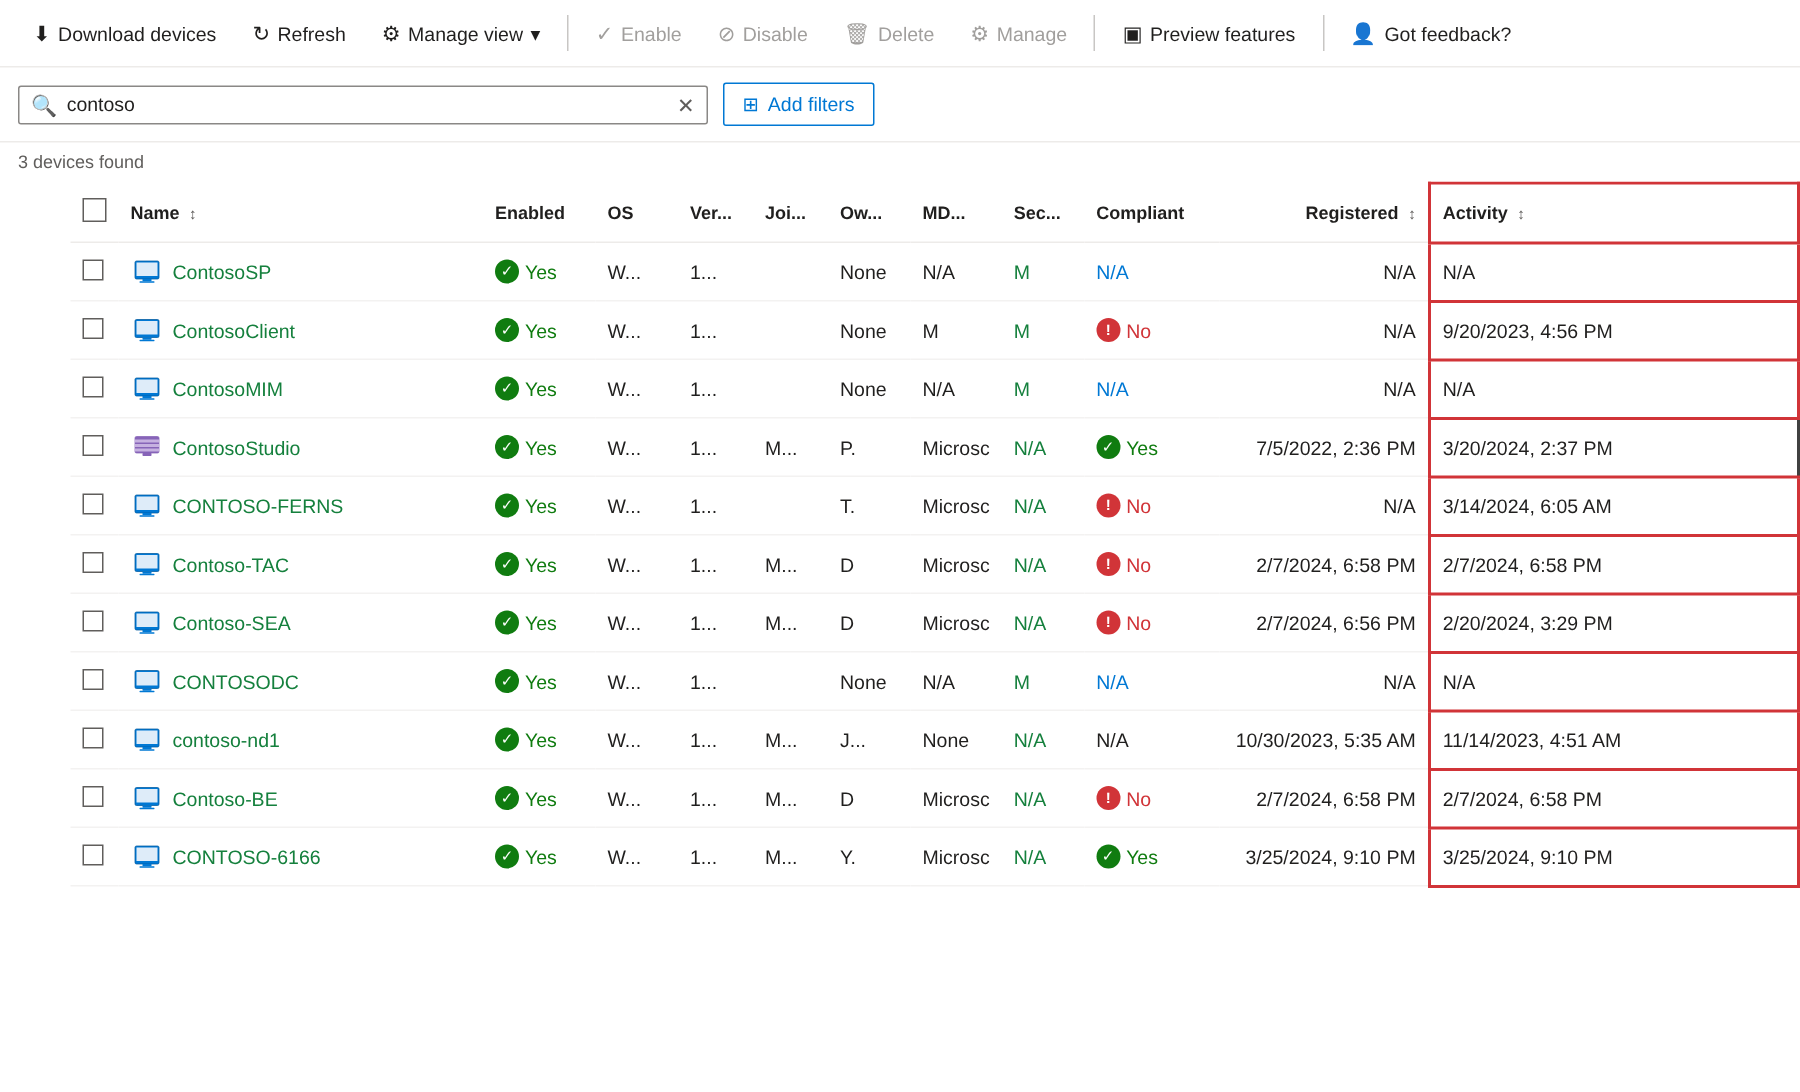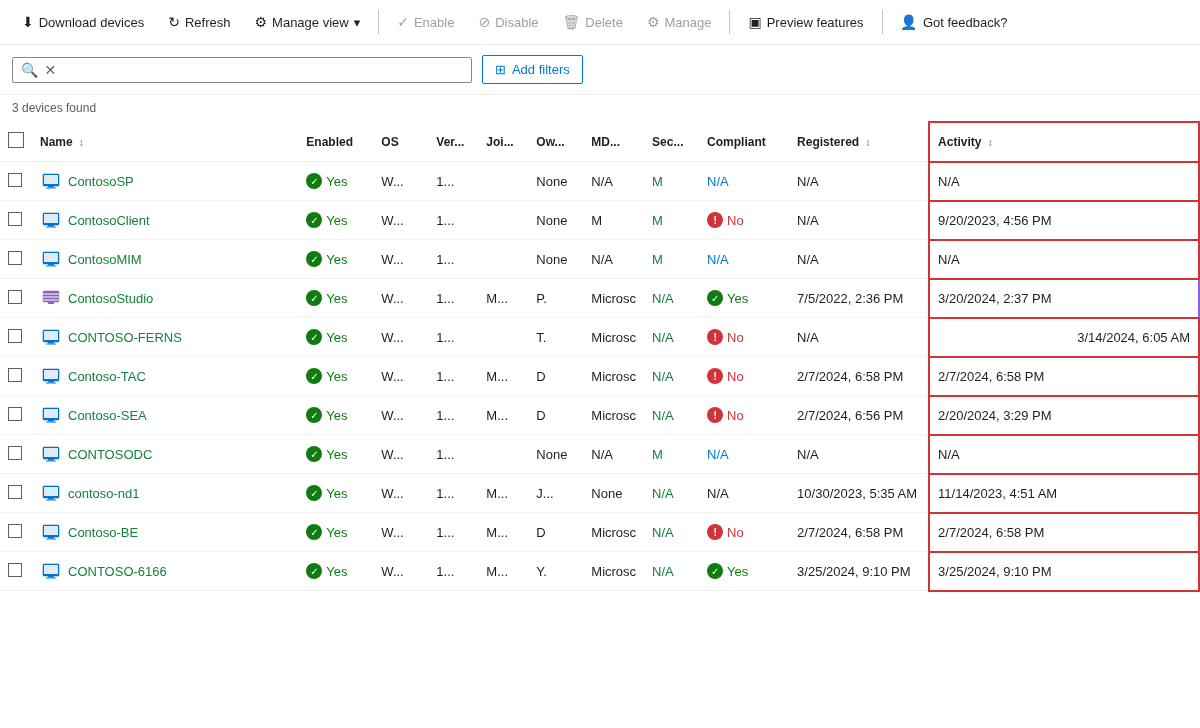--- a/index.html
+++ b/index.html
@@ -73,20 +73,21 @@
     }
 
     .results-count {
       padding: 6px 12px;
       font-size: 12px;
       color: #605e5c;
     }
 
     .table-container {
       overflow-x: auto;
+      padding-left: 47px;
     }
     table {
       width: 100%;
       border-collapse: collapse;
     }
     thead tr {
       border-bottom: 1px solid #edebe9;
     }
     th {
       padding: 10px 8px;
@@ -110,21 +111,21 @@
     .col-check { width: 32px; }
     .col-name { min-width: 150px; }
     .col-enabled { width: 75px; }
     .col-os { width: 55px; }
     .col-ver { width: 50px; }
     .col-joi { width: 50px; }
     .col-own { width: 55px; }
     .col-md { width: 60px; }
     .col-sec { width: 55px; margin-left: 36px; }
     .col-compliant { width: 90px; }
-    .col-registered { width: 140px; }
+    .col-registered { width: 140px; text-align: right; }
     .col-activity { min-width: 160px; border: 2px solid #d13438; }
 
     .device-link {
       color: #15803d;
       text-decoration: none;
       cursor: pointer;
     }
 
     .device-icon {
       display: inline-flex;
@@ -238,20 +239,21 @@
   <div class="toolbar-separator"></div>
   <button class="toolbar-btn">
     <span class="icon">👤</span>
     <span>Got feedback?</span>
   </button>
 </div>
 
 <div class="search-bar">
   <div class="search-box">
     <span class="search-icon">🔍</span>
+    <input type="text" value="contoso" style="">
     <span class="clear-icon">✕</span>
   </div>
   <button class="add-filters-btn">
     <span>⊞</span>
     <span>Add filters</span>
   </button>
 </div>
 
 <div class="results-count">
   <span>3 devices found</span>
@@ -419,21 +421,21 @@
     <td class="col-os">W...</td>
     <td class="col-ver">1...</td>
     <td class="col-joi">M...</td>
     <td class="col-own">P.</td>
     <td class="col-md">Microsc</td>
     <td class="col-sec"><a class="device-link">N/A</a></td>
     <td class="col-compliant">
             <span class="status-yes"><span class="green-check">✓</span> Yes</span>
           </td>
     <td class="col-registered">7/5/2022, 2:36 PM</td>
-    <td class="col-activity" style="border-left:2px solid #d13438; border-right:2px solid #8b5cf6;">3/20/2024, 2:37 PM</td>
+    <td class="col-activity" style="border-left:2px solid #d13438; border-right:2px solid #404040;">3/20/2024, 2:37 PM</td>
   </tr>
         <tr>
     <td class="col-check">
       <span class="row-checkbox"></span>
     </td>
     <td class="col-name">
       <div class="name-cell">
         <span class="device-icon">
                 <svg viewBox="0 0 20 20" fill="none" xmlns="http://www.w3.org/2000/svg">
     <rect x="2" y="3" width="16" height="12" rx="1" fill="#0078d4" stroke="#005a9e" stroke-width="0.5"></rect>
@@ -451,21 +453,21 @@
     <td class="col-os">W...</td>
     <td class="col-ver">1...</td>
     <td class="col-joi"></td>
     <td class="col-own">T.</td>
     <td class="col-md">Microsc</td>
     <td class="col-sec"><a class="device-link">N/A</a></td>
     <td class="col-compliant">
             <span class="status-no"><span class="red-exclaim">!</span> No</span>
           </td>
     <td class="col-registered">N/A</td>
-    <td class="col-activity" style="border-left:2px solid #d13438; border-right:2px solid #d13438;text-align:right;">3/14/2024, 6:05 AM</td>
+    <td class="col-activity" style="border-left:2px solid #d13438; border-right:2px solid #d13438;">3/14/2024, 6:05 AM</td>
   </tr>
         <tr>
     <td class="col-check">
       <span class="row-checkbox"></span>
     </td>
     <td class="col-name">
       <div class="name-cell">
         <span class="device-icon">
                 <svg viewBox="0 0 20 20" fill="none" xmlns="http://www.w3.org/2000/svg">
     <rect x="2" y="3" width="16" height="12" rx="1" fill="#0078d4" stroke="#005a9e" stroke-width="0.5"></rect>

